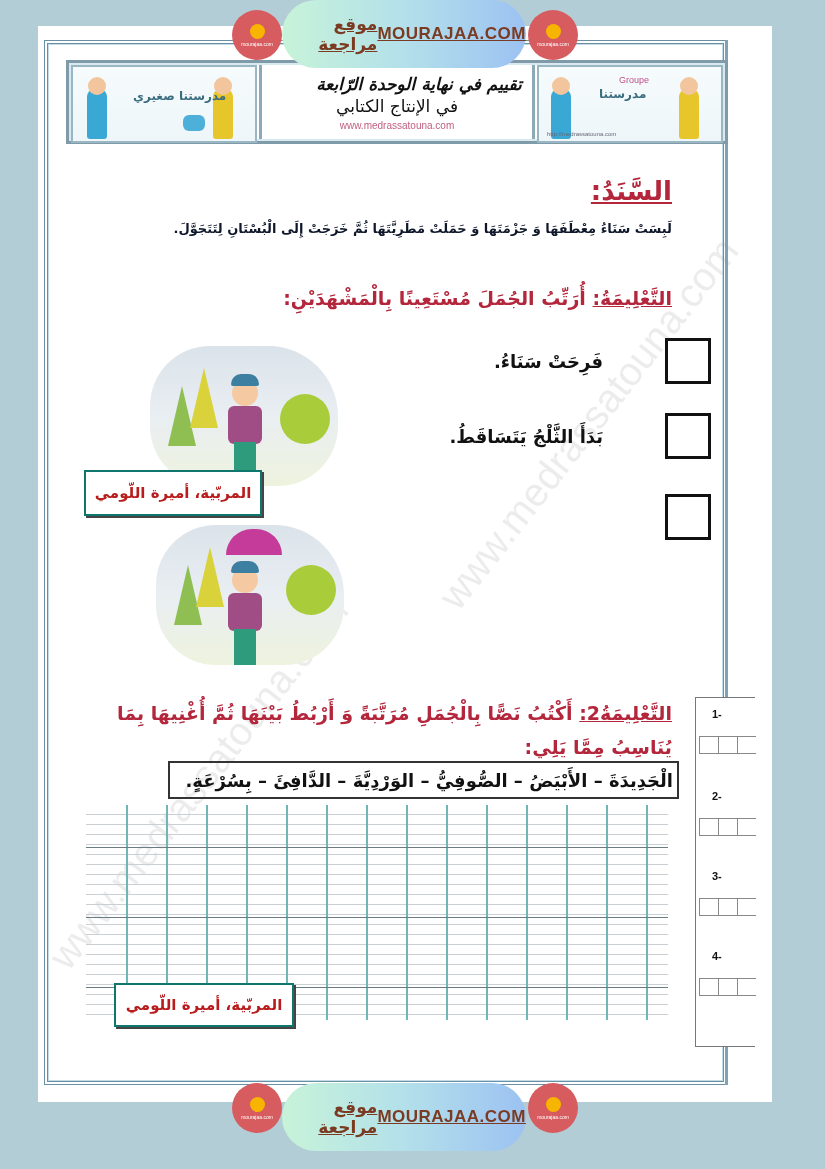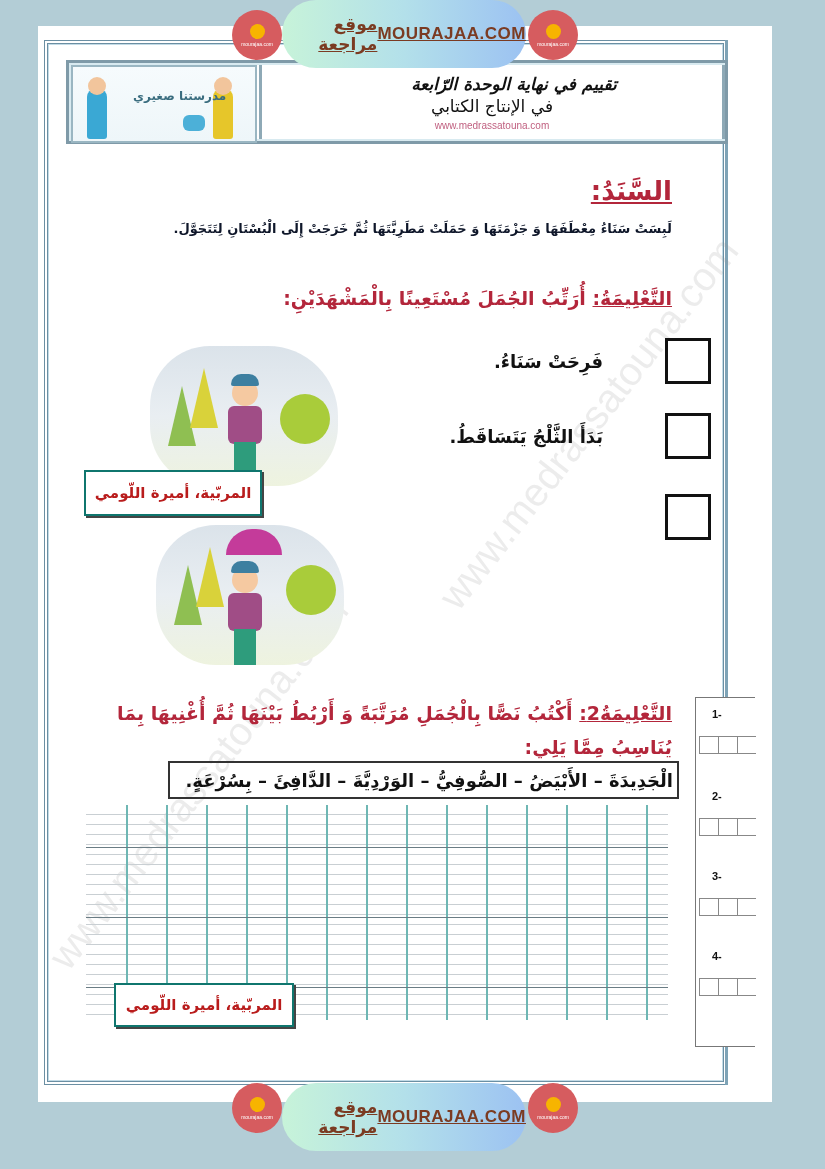--- a/index.html
+++ b/index.html
@@ -151,20 +151,29 @@
     <div class="kid" style="left:140px; top:22px; background:#e6c62a;"></div>
     <div class="kid-head" style="left:141px; top:10px;"></div>
     <div class="hdr-label">مدرستنا صغيري</div>
     <div style="position:absolute; left:110px; top:48px; width:22px; height:16px; background:#4cb0d8; border-radius:6px;"></div>
   </div>
   <div class="hdr-center">
     <div class="hdr-title1">تقييم في نهاية الوحدة الرّابعة</div>
     <div class="hdr-title2">في الإنتاج الكتابي</div>
     <div class="hdr-url">www.medrassatouna.com</div>
   </div>
+  <div class="hdr-img">
+    <div class="kid" style="left:12px; top:22px; background:#3aa8d4;"></div>
+    <div class="kid-head" style="left:13px; top:10px;"></div>
+    <div class="kid" style="left:140px; top:22px; background:#e6c62a;"></div>
+    <div class="kid-head" style="left:141px; top:10px;"></div>
+    <div style="position:absolute; left:80px; top:8px; font-size:9px; color:#c0508a; font-family:'Liberation Sans',sans-serif;">Groupe</div>
+    <div class="hdr-label" style="left:60px; top:20px;">مدرستنا</div>
+    <div class="hdr-foot">http://medrassatouna.com</div>
+  </div>
 </div>
 
 <div class="badge" style="left:232px; top:10px;">
   <div class="badge-dot"></div>
   <div class="badge-txt">mourajaa.com</div>
 </div>
 <div class="banner" style="top:0px;">
   <div class="banner-ar">موقع مراجعة</div>
   <div class="banner-en">MOURAJAA.COM</div>
 </div>

